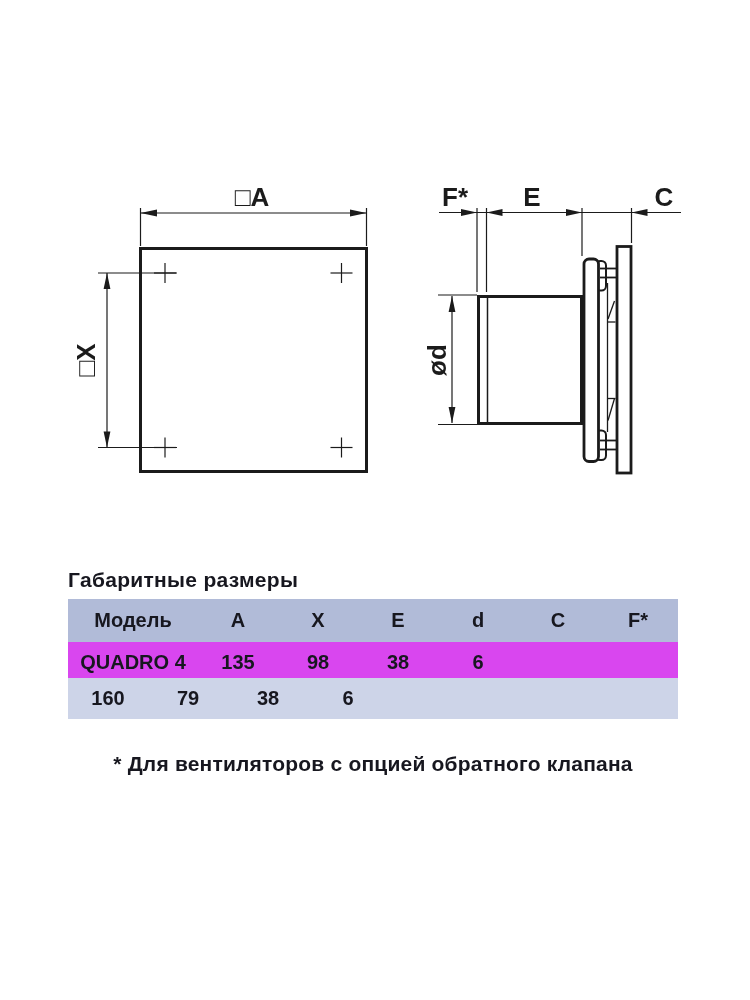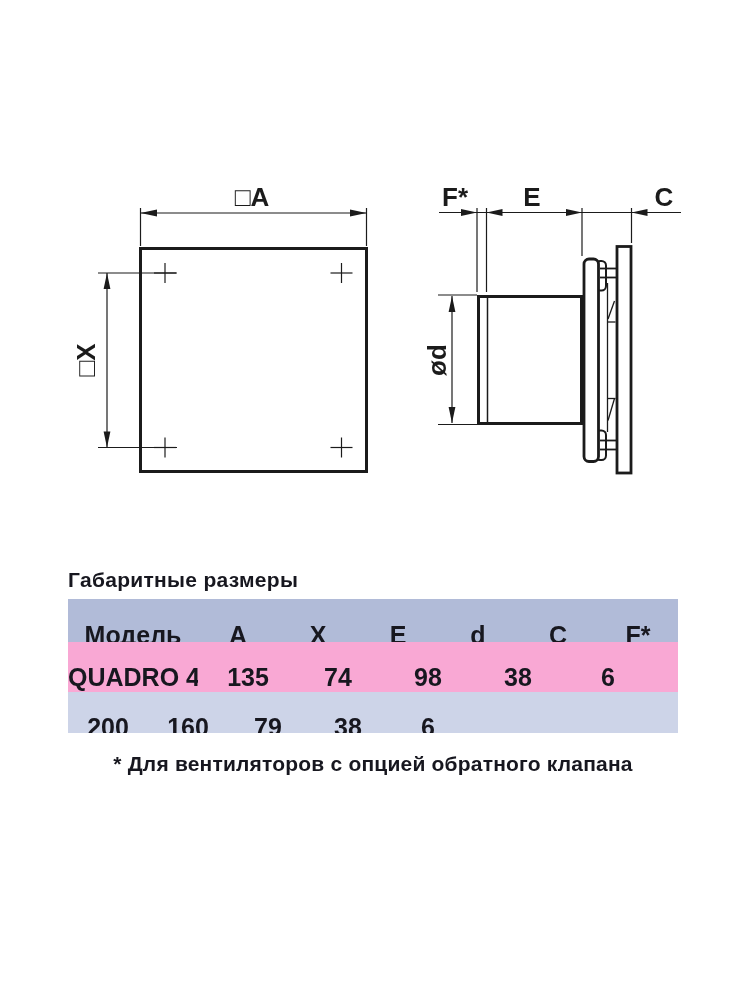--- a/index.html
+++ b/index.html
@@ -21,25 +21,25 @@
   .tbl-title{
     position:absolute;left:68px;top:568px;width:610px;
     text-align:left;font-size:21px;font-weight:bold;
     letter-spacing:.3px;line-height:24px;
   }
   .tbl{
     position:absolute;left:68px;top:599px;width:610px;
   }
   .tbl-row{display:flex;width:610px;}
   .tbl-row.head{height:43px;line-height:43px;background:var(--table-header-bg,#b1bbd8);}
-  .tbl-row.r0{height:50px;line-height:41px;background:#f9a8d4;gap:10px;}
+  .tbl-row.r0{height:36px;line-height:41px;background:#d946ef;}
   .tbl-row.r1{height:41px;line-height:41px;background:var(--table-alt-bg,#cdd4e8);}
   .cell{
-    text-align:center;font-size:25px;font-weight:bold;
-    white-space:nowrap;overflow:hidden;margin-top:15px;
+    text-align:center;font-size:20px;font-weight:bold;
+    white-space:nowrap;overflow:hidden;
   }
   .cell.c0{width:130px;}
   .cell.c1,.cell.c2,.cell.c3,.cell.c4,.cell.c5,.cell.c6{width:80px;}
   .tbl-footnote{
     position:absolute;left:38px;top:751px;width:670px;
     text-align:center;font-size:21px;font-weight:bold;
     letter-spacing:.2px;line-height:26px;
   }
 </style>
 </head>
@@ -142,27 +142,25 @@
     <div class="cell c1">A</div>
     <div class="cell c2">X</div>
     <div class="cell c3">E</div>
     <div class="cell c4">d</div>
     <div class="cell c5">C</div>
     <div class="cell c6">F*</div>
   </div>
   <div class="tbl-row r0">
     <div class="cell c0">QUADRO 4</div>
     <div class="cell c2">135</div>
-    <div class="cell c3">74</div>
     <div class="cell c4">98</div>
     <div class="cell c5">38</div>
     <div class="cell c6">6</div>
   </div>
   <div class="tbl-row r1">
-    <div class="cell c1">200</div>
     <div class="cell c2">160</div>
     <div class="cell c3">79</div>
     <div class="cell c5">38</div>
     <div class="cell c6">6</div>
   </div>
 </div>
 
 <div class="tbl-footnote">* Для вентиляторов с опцией обратного клапана</div>
 
 </body></html>

